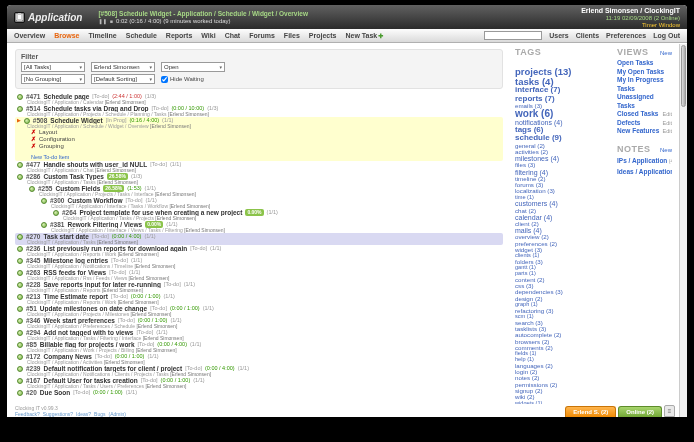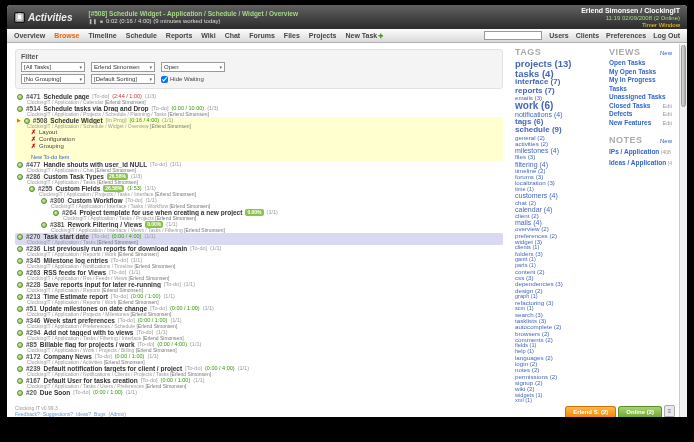--- a/index.html
+++ b/index.html
@@ -66,23 +66,23 @@
   .ttime.red{color:#c33}
   .tcount{color:#999;font-size:5.5px}
   .crumb{font-size:5px;line-height:5px;color:#9a9a9a;padding-left:10px;white-space:nowrap;overflow:hidden}
   .cassigned{color:#777}
   .todo-line{display:flex;align-items:center;gap:3px;font-size:6px;line-height:7px;padding-left:14px;color:#444}
   .xmark{color:#c00;font-weight:bold;font-size:6px;cursor:pointer}
   .newtodo{padding-left:14px;line-height:7px}
   .newtodo-link{color:#36c;font-size:5.5px;text-decoration:none}
 
   
-  #sidebar{flex:1;padding:3px 7px 0 6px;display:flex;gap:12px;overflow:hidden}
+  #sidebar{flex:1;padding:3px 7px 0 6px;display:flex;gap:20px;overflow:hidden}
   #tags-col{width:82px;overflow:hidden;flex:none}
-  #tag-cloud{margin-top:2px}
+  #tag-cloud{margin-top:10px}
   .tag{display:block;color:#4466bb;text-decoration:none;line-height:1.02}
   .tag.big{font-weight:bold}
   #views-col{flex:1;overflow:hidden}
   .sec-head{display:flex;justify-content:space-between;align-items:baseline}
   .new-link{color:#36c;font-size:6px;text-decoration:none}
   #views-list{margin:2px 0 0}
   .view-row{display:flex;justify-content:space-between;align-items:baseline;line-height:8.5px}
   .view-link{color:#36c;font-size:6.5px;font-weight:bold;text-decoration:none}
   .edit-link{color:#999;font-size:5.5px;text-decoration:none}
   .notes-head{margin-top:8px}
@@ -104,21 +104,21 @@
   .chat-gear{width:11px;height:12px;background:#e9e9e9;border:1px solid #aaa;font-size:6px;color:#666;display:flex;align-items:center;justify-content:center;border-radius:2px 2px 0 0;cursor:pointer}
 </style>
 </head>
 <body>
 
 <div id="window">
 
   <div id="header">
     <div class="logo">
       <span class="logo-icon"></span>
-      <span class="logo-text">Activities</span>
+      <span class="logo-text">Application</span>
     </div>
     <div class="hdr-center">
       <a class="task-link">[#508] Schedule Widget - Application / Schedule / Widget / Overview</a>
       <div class="timer-line">
         <span class="hicon">❚❚</span>
         <span class="hicon">■</span>
         <span>0:02  (0:16 / 4:00)  (9 minutes worked today)</span>
       </div>
     </div>
     <div class="hdr-right">

